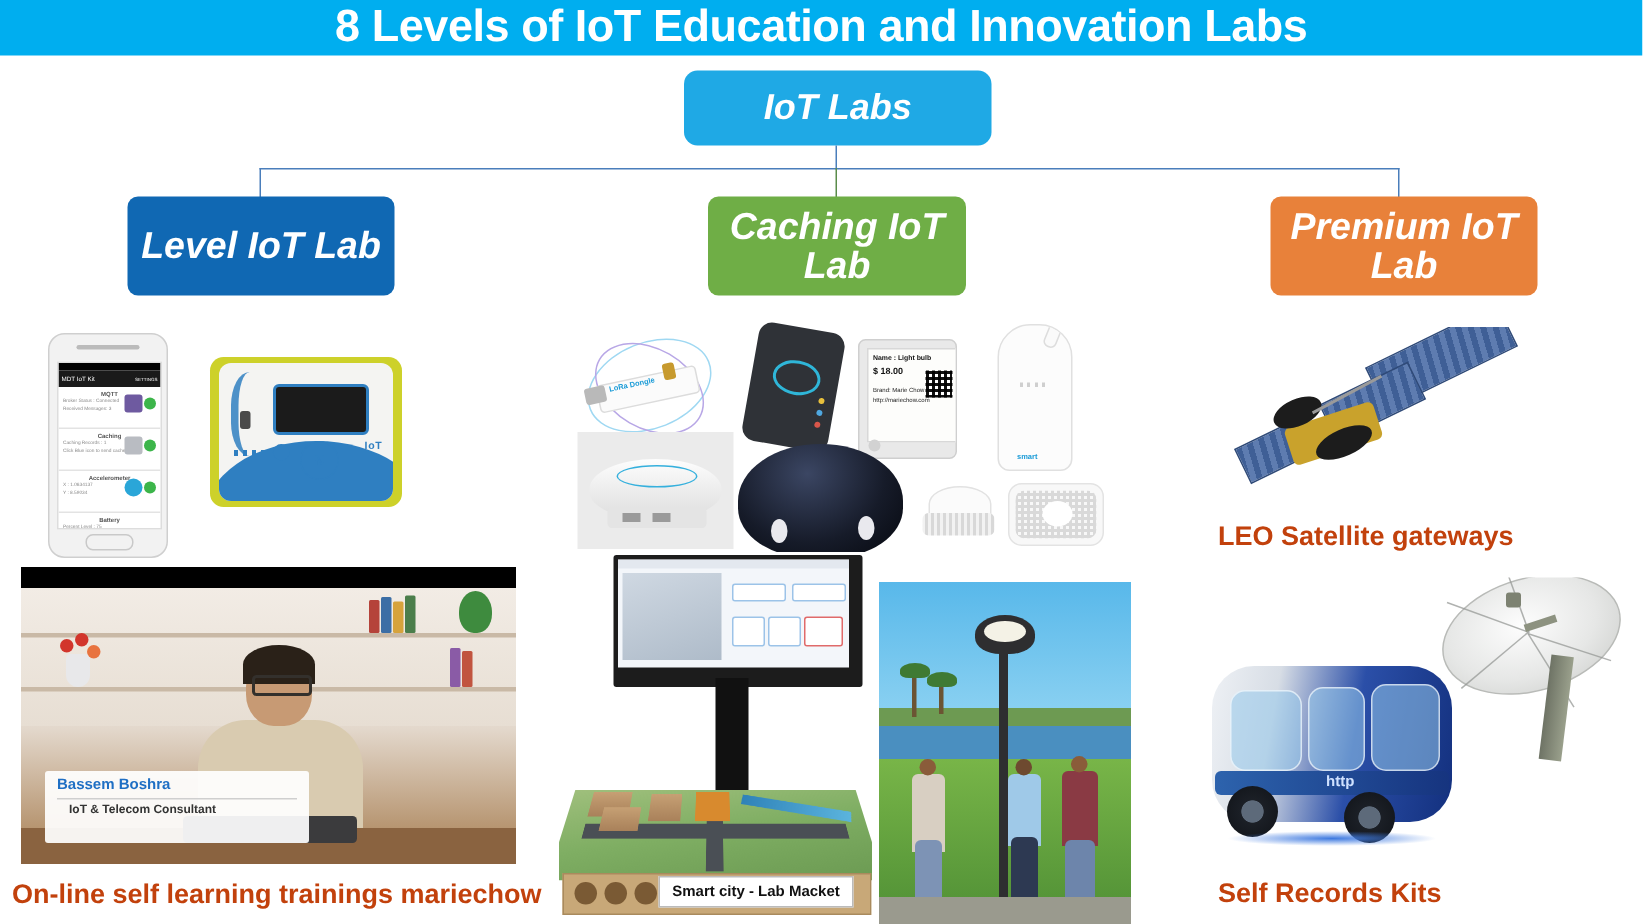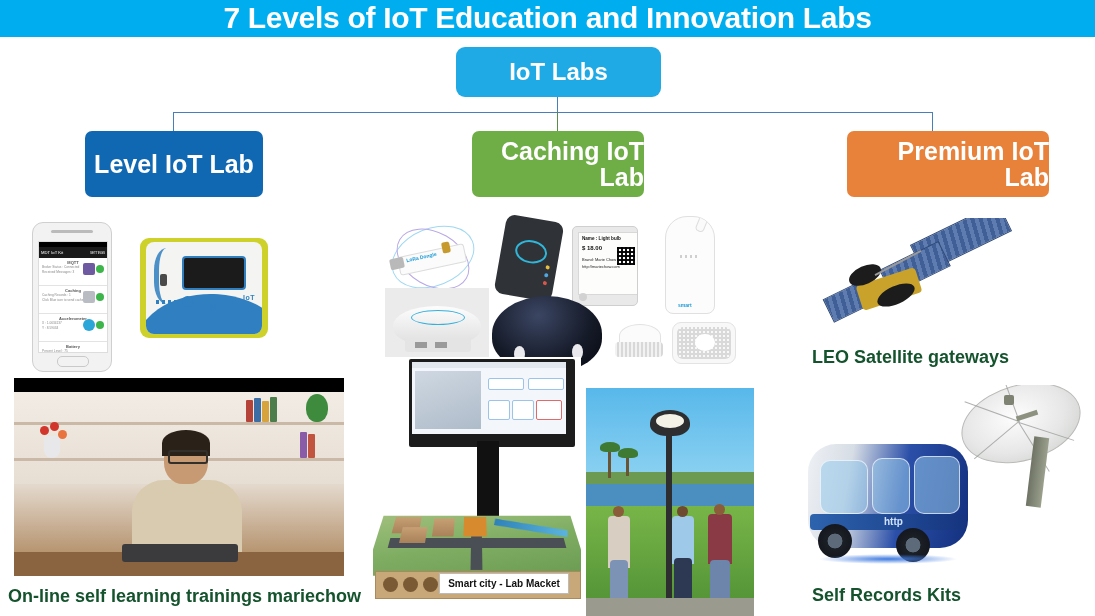--- a/index.html
+++ b/index.html
@@ -8,40 +8,40 @@
 
   
   #title-banner{position:absolute;left:0;top:0;width:1095px;height:37px;
       background:#00AEEF;}
   #title-text{position:absolute;left:0;top:-1px;width:1095px;height:38px;
       line-height:38px;text-align:center;color:#ffffff;font-size:30px;
       font-weight:bold;letter-spacing:-0.3px;}
 
   
   .node{position:absolute;border-radius:7px;color:#fff;font-weight:bold;
-      text-align:right;display:flex;align-items:center;justify-content:center;
-      line-height:1.05;}
+      text-align:center;display:flex;align-items:center;justify-content:center;
+      line-height:1.05;font-style:italic;}
   #node-root{left:456px;top:47px;width:205px;height:50px;background:#1FA9E5;
       font-size:24px;border-radius:9px;}
   #node-mobile{left:85px;top:131px;width:178px;height:66px;background:#1068B3;
       font-size:25px;}
   #node-expert{left:472px;top:131px;width:172px;height:66px;background:#6FAE46;
       font-size:25px;}
-  #node-premium{left:847px;top:131px;width:202px;height:66px;background:#E8813A;
+  #node-premium{left:847px;top:131px;width:178px;height:66px;background:#E8813A;
       font-size:25px;}
 
   .conn{position:absolute;background:#4A7EBB;}
   #conn-v-root{left:557px;top:97px;width:1.4px;height:16px;}
   #conn-h{left:173px;top:112px;width:760px;height:1.4px;}
   #conn-v-left{left:173px;top:112px;width:1.4px;height:20px;}
   #conn-v-mid{left:557px;top:112px;width:1.4px;height:20px;background:#5A8C4A;}
   #conn-v-right{left:932px;top:112px;width:1.4px;height:20px;}
 
   
-  .caption{position:absolute;color:#14532d;font-weight:bold;}
+  .caption{position:absolute;color:#c2410c;font-weight:bold;}
   #cap-leo{left:812px;top:347px;font-size:18px;}
   #cap-sdk{left:812px;top:585px;font-size:18px;}
   #cap-online{left:8px;top:586px;font-size:18px;}
 
   
   .photo{position:absolute;overflow:hidden;}
 
   
   
   #phone{left:32px;top:222px;width:78px;height:148px;background:#f2f2f2;
@@ -193,21 +193,21 @@
       border:1px solid #e3e3e3;border-radius:9px;}
   #speaker2 .grill{position:absolute;left:4px;top:4px;width:54px;height:32px;
       background:
        repeating-linear-gradient(90deg,#d9d9d9 0 2px,transparent 2px 4px),
        repeating-linear-gradient(0deg,#d9d9d9 0 2px,transparent 2px 4px);
       border-radius:6px;}
   #speaker2 .hole{position:absolute;left:22px;top:11px;width:20px;height:17px;
       background:#fff;border-radius:50%;}
 
   
-  #macket{left:373px;top:357px;width:208px;height:243px;background:#fff;}
+  #macket{left:373px;top:368px;width:208px;height:243px;background:#fff;}
   #macket .tv{position:absolute;left:36px;top:2px;width:160px;height:82px;
       background:#1c1c1c;border-radius:2px;padding:3px;}
   #macket .tvscr{position:absolute;left:3px;top:3px;width:154px;height:72px;
       background:#f3f6fa;overflow:hidden;}
   #macket .tvbar{height:6px;background:#e3e8ef;}
   #macket .tvleft{position:absolute;left:3px;top:9px;width:66px;height:58px;
       background:linear-gradient(160deg,#cfd8e2,#aebbc9);}
   #macket .tvcard{position:absolute;background:#fff;border:1px solid #9cc3e8;border-radius:2px;}
   #macket .stand{position:absolute;left:104px;top:84px;width:22px;height:88px;
       background:#111;}
@@ -283,21 +283,21 @@
       background:linear-gradient(90deg,#6e7365,#9aa08c);transform:rotate(7deg);}
   #dish .arm{position:absolute;left:56px;top:28px;width:22px;height:5px;
       background:#8d9280;transform:rotate(-18deg);}
   #dish .feed{position:absolute;left:44px;top:10px;width:10px;height:10px;
       background:#7d8272;border-radius:2px;}
 </style>
 </head>
 <body>
 
 <div id="title-banner">
-  <div id="title-text">7 Levels of IoT Education and Innovation Labs</div>
+  <div id="title-text">8 Levels of IoT Education and Innovation Labs</div>
 </div>
 
 <div class="node" id="node-root">
   <span>IoT Labs</span>
 </div>
 
 <div class="conn" id="conn-v-root"></div>
 <div class="conn" id="conn-h"></div>
 <div class="conn" id="conn-v-left"></div>
 <div class="conn" id="conn-v-mid"></div>
@@ -385,20 +385,25 @@
       <div class="flower" style="left:26px;top:34px"></div>
       <div class="flower" style="left:36px;top:30px"></div>
       <div class="flower" style="left:44px;top:38px;background:#e8733f"></div>
     </div>
     <div class="person-body"></div>
     <div class="person-head"></div>
     <div class="person-hair"></div>
     <div class="person-glass"></div>
     <div class="desk"></div>
     <div class="laptop"></div>
+    <div class="lowerthird">
+      <div class="lt-name">Bassem Boshra</div>
+      <div class="lt-rule"></div>
+      <div class="lt-role">IoT &amp; Telecom Consultant</div>
+    </div>
   </div>
 </div>
 
 <div class="caption" id="cap-online">On-line self learning trainings mariechow</div>
 
 <div class="photo" id="usb">
   <div class="orbit o1"></div>
   <div class="orbit o2"></div>
   <div class="stick"></div>
   <div class="conn" style="background:#b9b9b9"></div>

